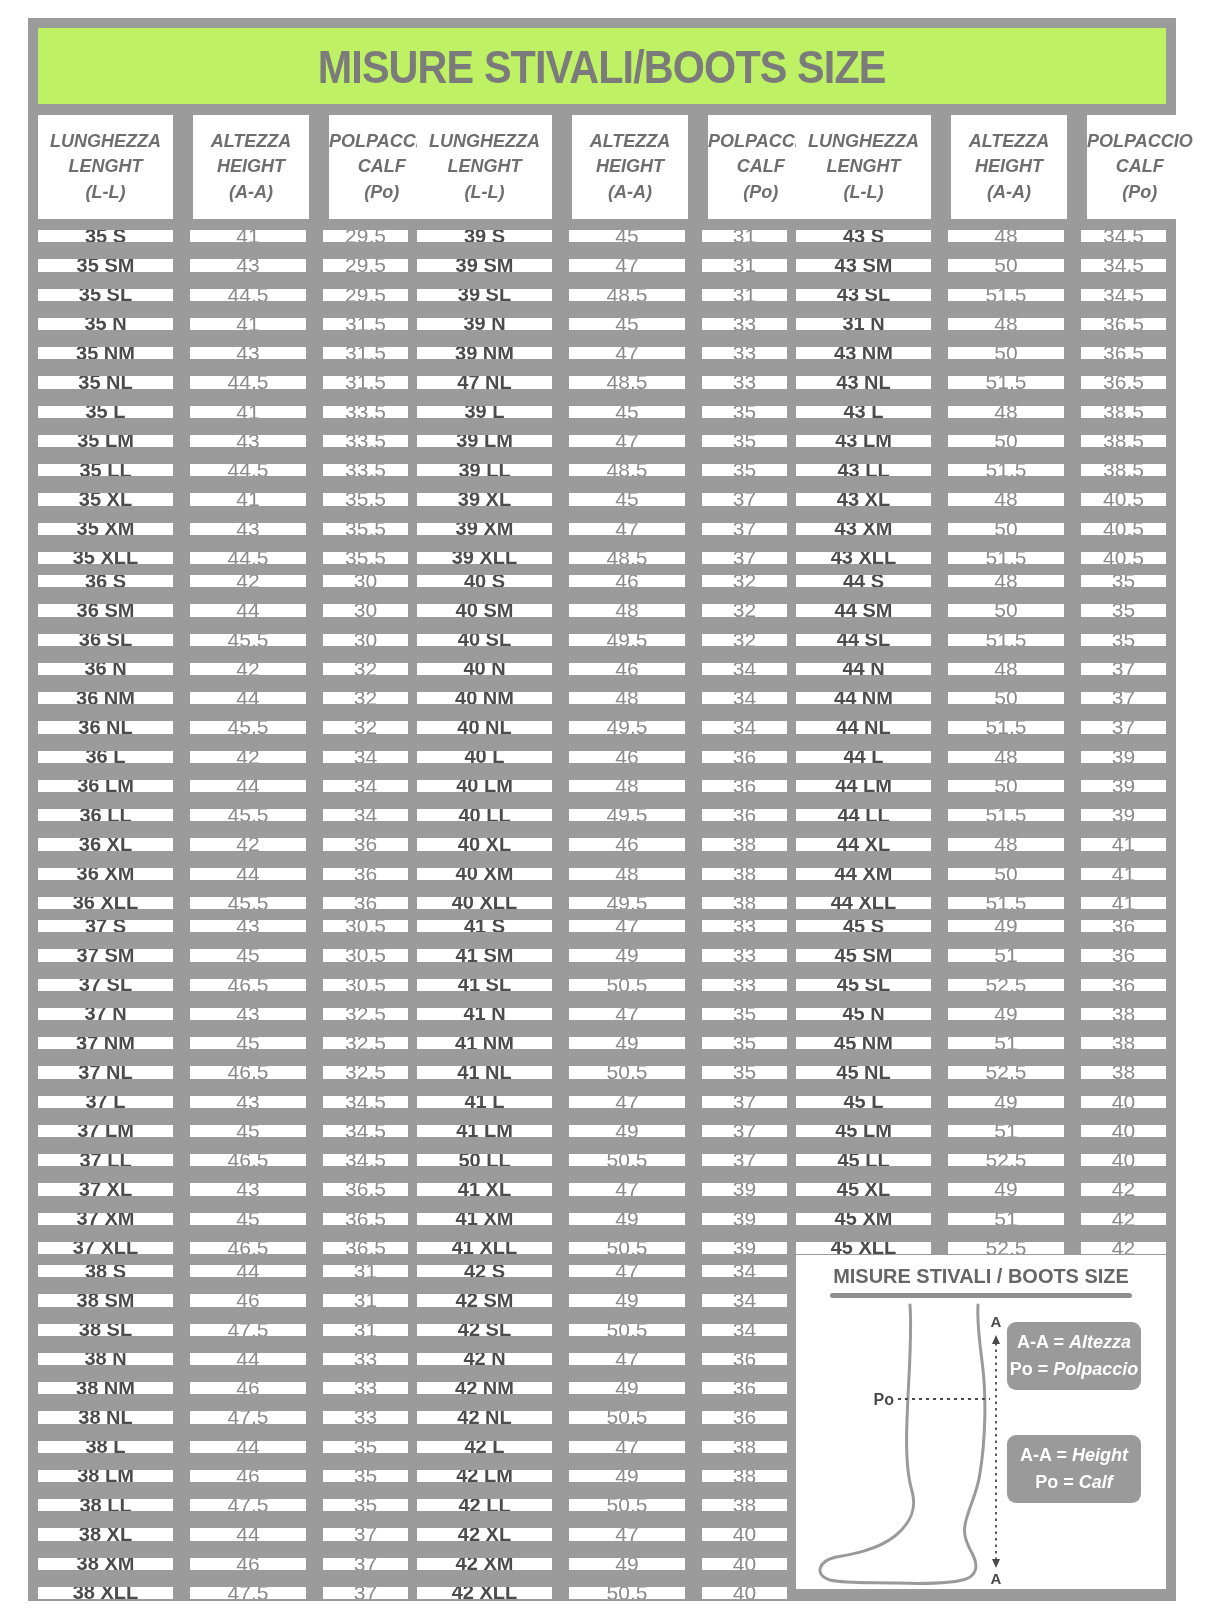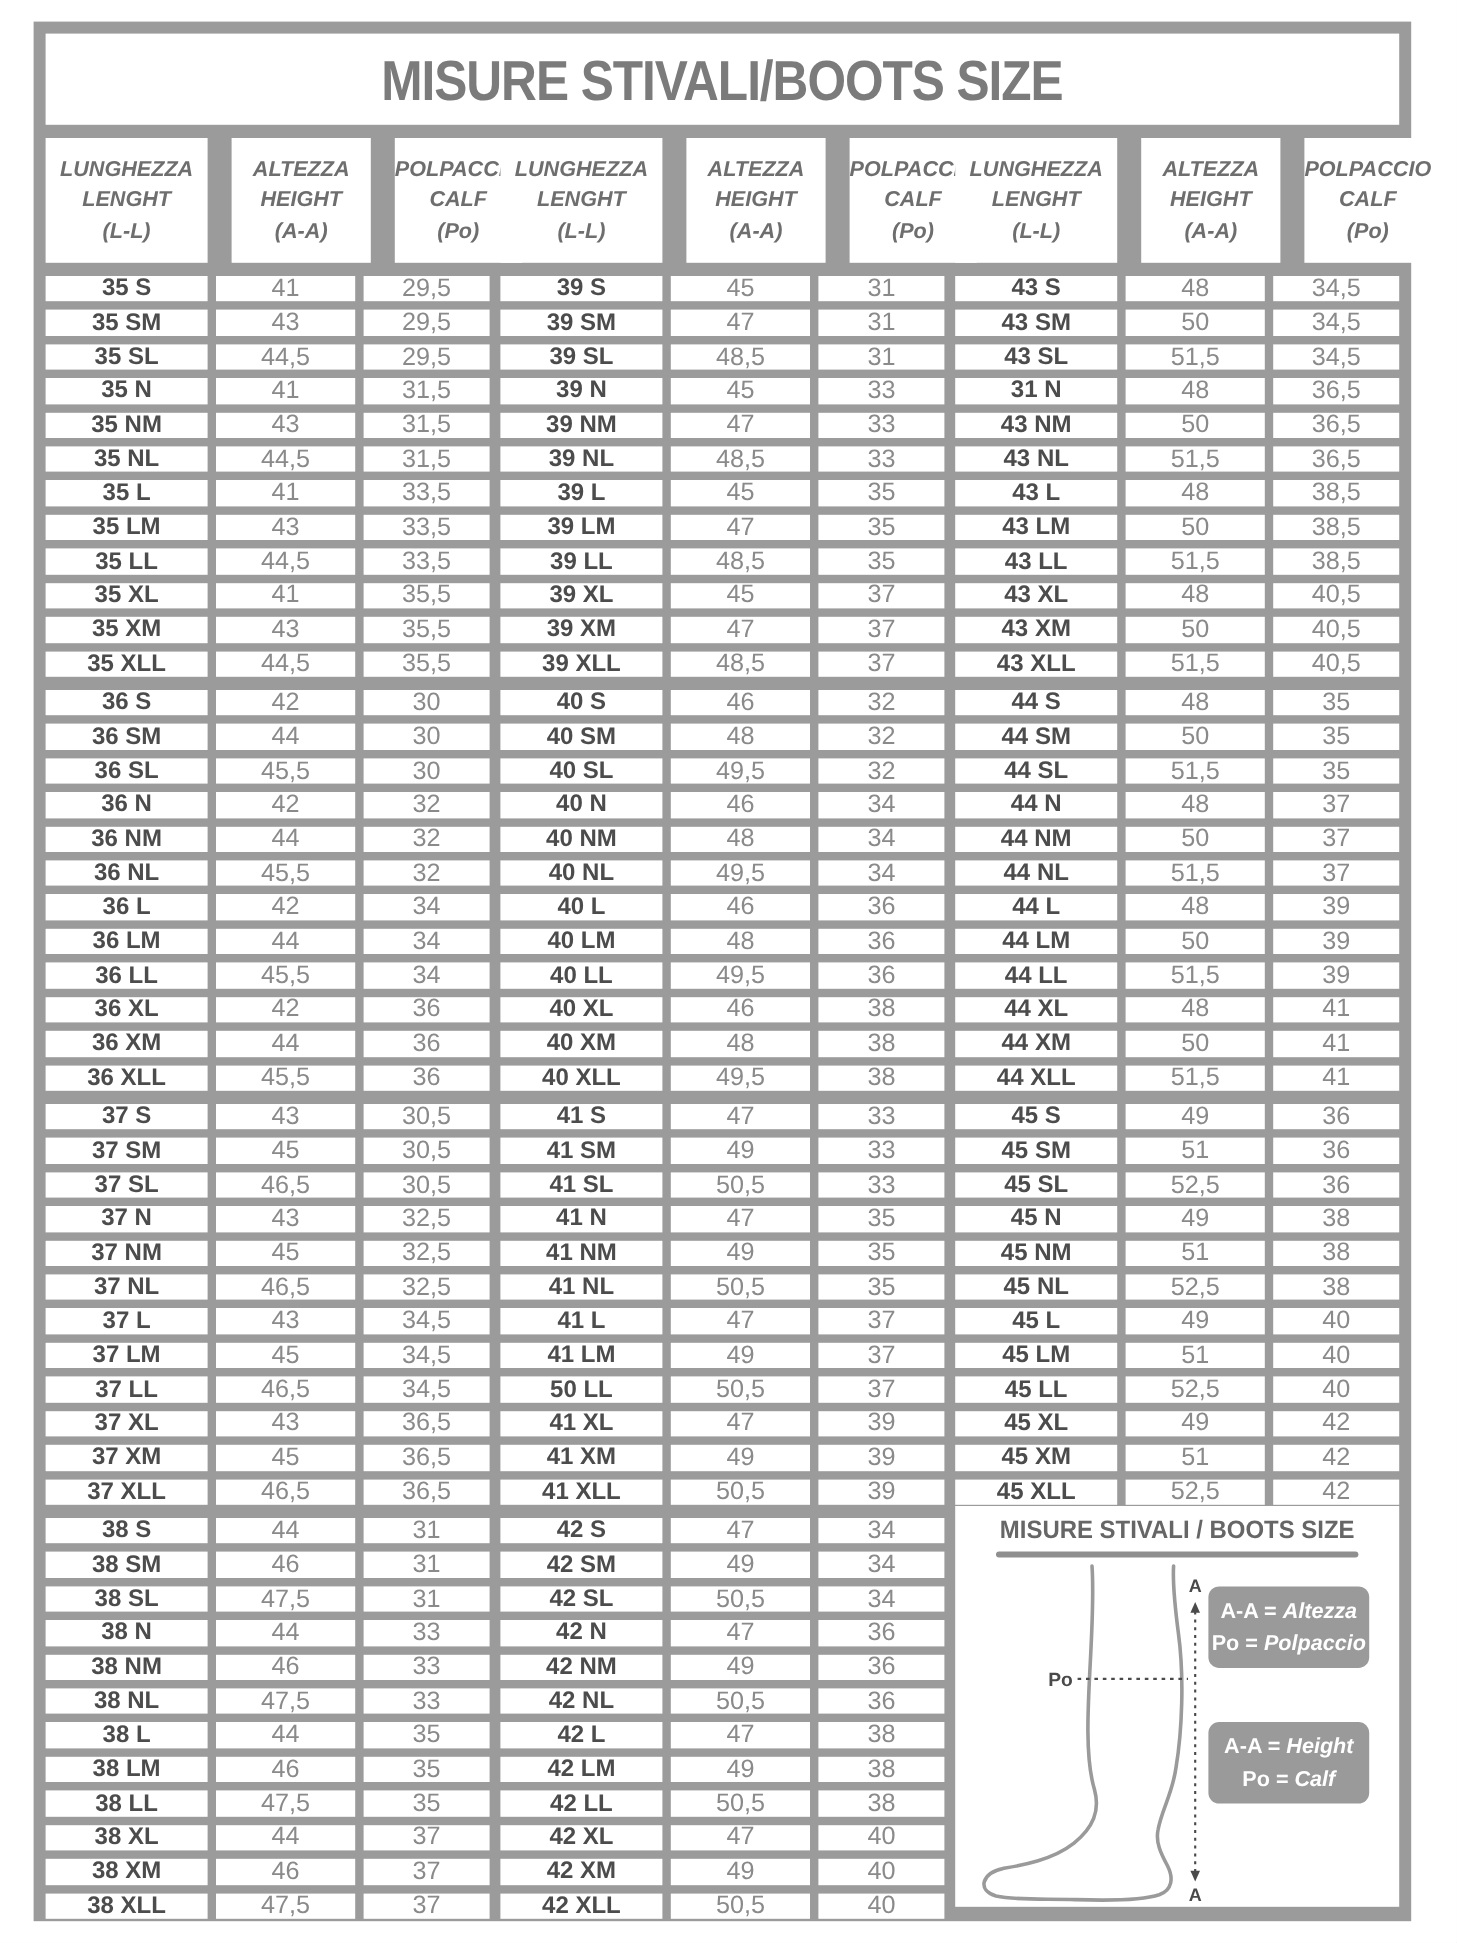--- a/index.html
+++ b/index.html
@@ -6,21 +6,21 @@
   .page {
     width:1214px; height:1619px; position:relative; background:#ffffff;
     font-family:"Liberation Sans", sans-serif; overflow:hidden;
   }
   .frame {
     position:absolute; left:28px; top:18px; width:1148px; height:1583px;
     background:#9b9b9b; padding:10px; box-sizing:border-box;
     display:flex; flex-direction:column;
   }
   .title-box {
-    background:#ffffff; height:76px; flex:0 0 76px; margin-bottom:11px;
+    background:#bef264; height:76px; flex:0 0 76px; margin-bottom:11px;
     display:flex; align-items:center; justify-content:center;
   }
   .title {
     font-size:47px; font-weight:bold; color:#7b7b7b; white-space:nowrap;
     transform:scaleX(0.88); letter-spacing:-1px;
   }
   .columns {
     flex:1; display:grid; grid-template-columns:1fr 1fr 1fr; column-gap:9px;
   }
   .group { display:flex; flex-direction:column; min-width:0; }
@@ -30,21 +30,21 @@
   }
   .hcell {
     background:#ffffff; display:flex; flex-direction:column;
     align-items:center; justify-content:center; text-align:center;
     font-style:italic; font-weight:bold; color:#6e6e6e;
     font-size:18px; line-height:1.42; transform-origin:center;
   }
   .blocks { display:flex; flex-direction:column; gap:11px; }
   .block {
     display:grid; grid-template-columns:135px 116px 1fr;
-    grid-template-rows:repeat(12, 1fr); gap:7px; height:334px; flex:0 0 334px;
+    grid-template-rows:repeat(12, 1fr); gap:17px; height:334px; flex:0 0 334px;
   }
   .cell { background:#ffffff; display:flex; align-items:center; justify-content:center; overflow:hidden; }
   .cell.size { font-weight:bold; color:#4c4c4c; font-size:20px; letter-spacing:0px; }
   .cell.num  { color:#8a8a8a; font-size:21px; }
   .legend {
     height:334px; flex:0 0 334px; background:#ffffff; position:relative; overflow:hidden;
   }
   .legend-title {
     text-align:center; font-weight:bold; color:#666666; font-size:21px;
     padding-top:9px; transform:scaleX(0.95); white-space:nowrap;
@@ -276,21 +276,21 @@
               <div class="cell num">31</div>
               <div class="cell size">39 SL</div>
               <div class="cell num">48,5</div>
               <div class="cell num">31</div>
               <div class="cell size">39 N</div>
               <div class="cell num">45</div>
               <div class="cell num">33</div>
               <div class="cell size">39 NM</div>
               <div class="cell num">47</div>
               <div class="cell num">33</div>
-              <div class="cell size">39 NL</div>
+              <div class="cell size">47 NL</div>
               <div class="cell num">48,5</div>
               <div class="cell num">33</div>
               <div class="cell size">39 L</div>
               <div class="cell num">45</div>
               <div class="cell num">35</div>
               <div class="cell size">39 LM</div>
               <div class="cell num">47</div>
               <div class="cell num">35</div>
               <div class="cell size">39 LL</div>
               <div class="cell num">48,5</div>

